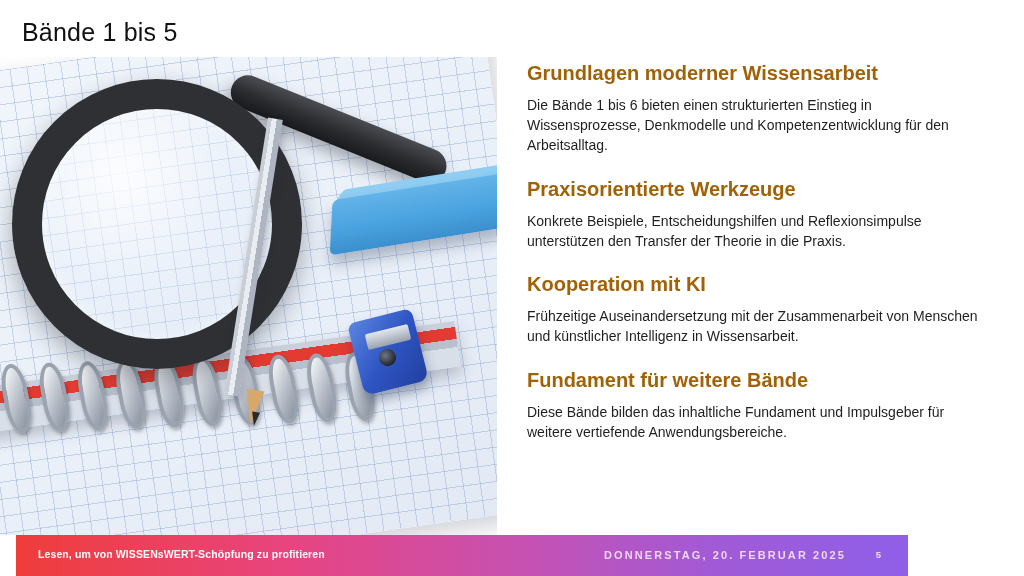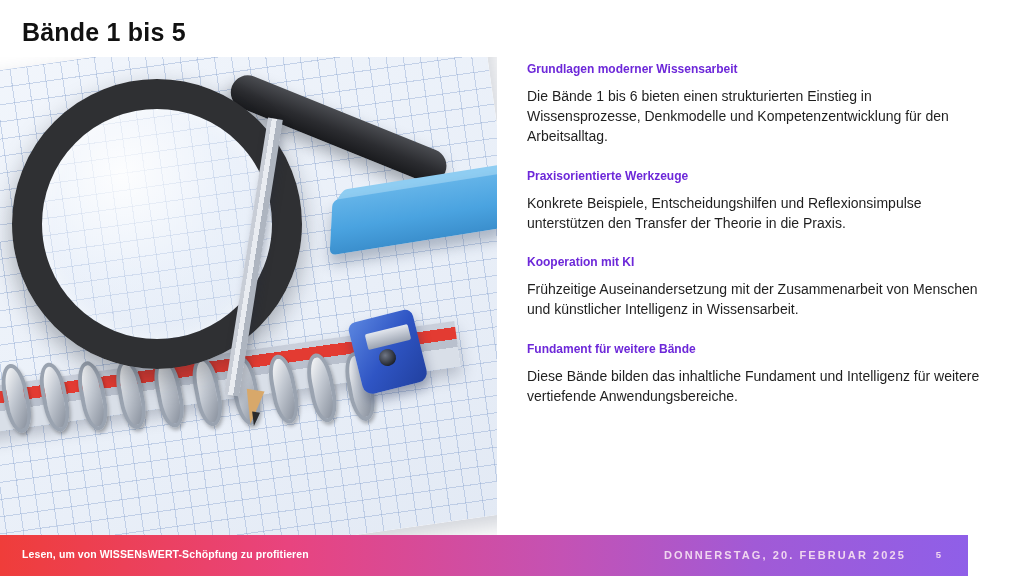--- a/index.html
+++ b/index.html
@@ -15,21 +15,21 @@
     width: 1024px;
     height: 576px;
     background: #ffffff;
     overflow: hidden;
   }
   .slide-title {
     position: absolute;
     left: 22px;
     top: 18px;
     font-size: 25px;
-    font-weight: bold;
+    font-weight: normal;
     color: #111111;
     letter-spacing: 0.2px;
   }
 
   
   .photo {
     position: absolute;
     left: 0;
     top: 57px;
     width: 497px;
@@ -202,37 +202,37 @@
   .content {
     position: absolute;
     left: 527px;
     top: 62px;
     width: 462px;
   }
   .block { margin-bottom: 22px; }
   .block:last-child { margin-bottom: 16px; }
   .block h3 {
     margin: 0 0 11px 0;
-    font-size: 12px;
+    font-size: 20px;
     font-weight: bold;
-    color: #6d28d9;
+    color: #a16207;
   }
   .block p {
     margin: 0;
     font-size: 14px;
     line-height: 1.42;
     color: #1f1f1f;
   }
 
   
   .footer {
     position: absolute;
-    left: 0;
+    left: 16px;
     bottom: 0;
-    width: 968px;
+    width: 892px;
     height: 41px;
     background: linear-gradient(to right, #ef3d3a 0%, #e8447f 30%, #c452b4 58%, #a15ad6 78%, #8f5fe8 100%);
     margin-top: 44px;
   }
   .footer-left {
     position: absolute;
     left: 22px;
     top: 13px;
     font-size: 10.5px;
     font-weight: bold;
@@ -303,21 +303,21 @@
     <div class="block">
       <h3>Praxisorientierte Werkzeuge</h3>
       <p>Konkrete Beispiele, Entscheidungshilfen und Reflexionsimpulse unterstützen den Transfer der Theorie in die Praxis.</p>
     </div>
     <div class="block">
       <h3>Kooperation mit KI</h3>
       <p>Frühzeitige Auseinandersetzung mit der Zusammenarbeit von Menschen und künstlicher Intelligenz in Wissensarbeit.</p>
     </div>
     <div class="block">
       <h3>Fundament für weitere Bände</h3>
-      <p>Diese Bände bilden das inhaltliche Fundament und Intelligenz für weitere vertiefende Anwendungsbereiche.</p>
+      <p>Diese Bände bilden das inhaltliche Fundament und Impulsgeber für weitere vertiefende Anwendungsbereiche.</p>
     </div>
   </div>
 
   <div class="footer">
     <div class="footer-left">Lesen, um von WISSENsWERT-Schöpfung zu profitieren</div>
     <div class="footer-date">DONNERSTAG, 20. FEBRUAR 2025</div>
     <div class="footer-page">5</div>
   </div>
 
 </div>

